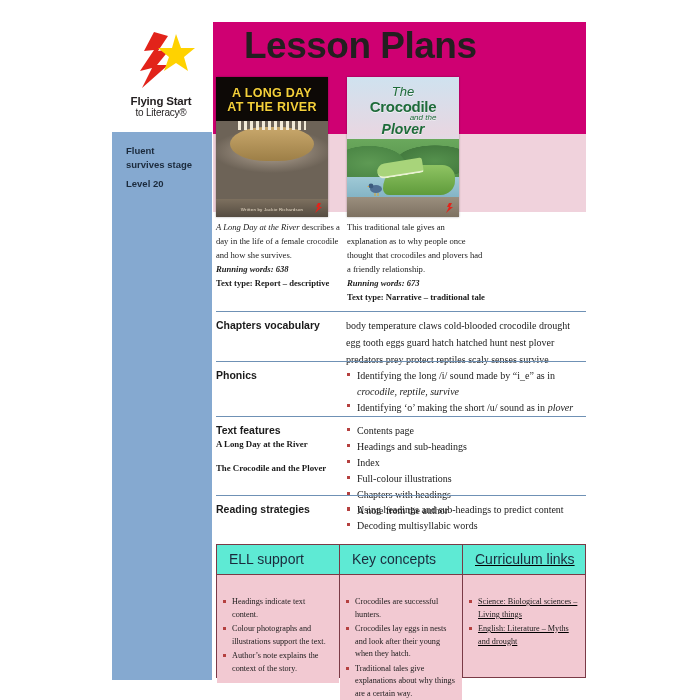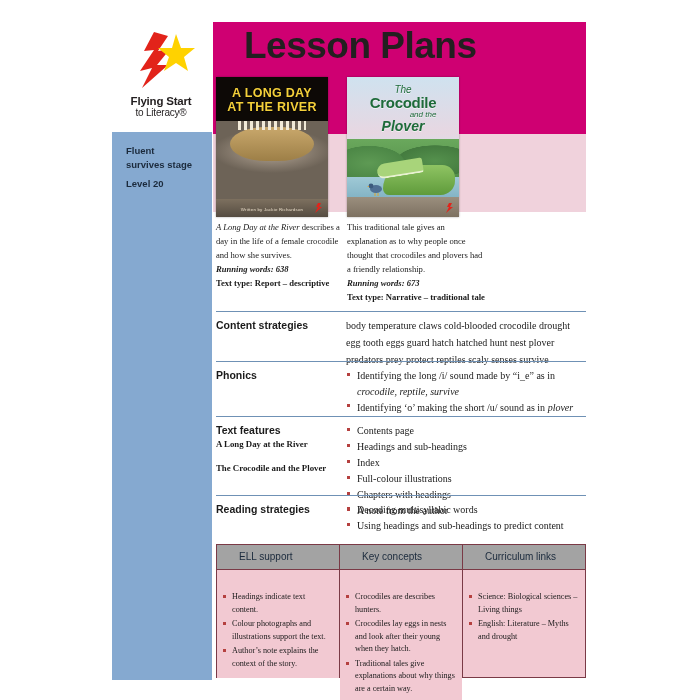--- a/index.html
+++ b/index.html
@@ -212,21 +212,21 @@
   }
   .coverB-title {
     position: absolute;
     left: 0; top: 8px;
     width: 112px;
     text-align: center;
     line-height: 1.04;
     color: #1e6b3a;
     text-shadow: 0 1px 0 rgba(255,255,255,.6);
   }
-  .coverB-t1 { font-size: 10px; font-style: italic; }
+  .coverB-t1 { font-size: 13px; font-style: italic; }
   .coverB-t2 { font-size: 15px; font-weight: 700; letter-spacing: -0.3px; }
   .coverB-t3 { font-size: 8px; font-style: italic; padding-left: 40px; }
   .coverB-t4 { font-size: 14px; font-weight: 700; font-style: italic; }
   .coverB-logo {
     position: absolute;
     right: 5px; bottom: 4px;
     width: 9px; height: 10px;
   }
 
   
@@ -308,26 +308,26 @@
     border: 1.2px solid #7a3a46;
     box-sizing: border-box;
   }
   .box {
     flex: 1 1 0;
     display: flex;
     flex-direction: column;
     border-right: 1.2px solid #7a3a46;
     box-sizing: border-box;
   }
-  .box:last-child { border-right: none; }
+  .box:last-child { border-right: none; text-decoration: underline; }
   .box-head {
-    background: #a3a3a3;
+    background: #5eead4;
     border-bottom: 1.2px solid #7a3a46;
-    padding: 6px 8px 7px 22px;
-    font-size: 10px;
+    padding: 6px 8px 7px 12px;
+    font-size: 14px;
     color: #1b2a3c;
     box-sizing: border-box;
   }
   .box-body {
     background: #f2c9d2;
     flex: 1;
     padding: 21px 7px 6px 5px;
     font-family: "Liberation Serif", serif;
     font-size: 8.2px;
     color: #1a1a1a;
@@ -421,21 +421,21 @@
       <span class="rw">Running words:</span>
       <span class="rw">673</span>
     </div>
     <div>
       <span class="tt">Text type:</span>
       <span class="tt">Narrative – traditional tale</span>
     </div>
   </div>
 
   <div class="row" style="top:311px; height:50px;">
-    <div class="row-label">Content strategies</div>
+    <div class="row-label">Chapters vocabulary</div>
     <div class="row-body vocab-body">body temperature  claws  cold-blooded  crocodile  drought  egg tooth  eggs  guard  hatch  hatched  hunt  nest  plover  predators  prey  protect  reptiles  scaly  senses  survive</div>
   </div>
 
   <div class="row" style="top:416px; height:79px;">
     <div class="row-label">Text features</div>
     <div class="row-sub" style="top:22px;">A Long Day at the River</div>
     <div class="row-sub" style="top:46px;">The Crocodile and the Plover</div>
     <div class="row-body">
       <ul class="bullets">
         <li>Contents page</li>
@@ -455,22 +455,22 @@
         <li><span>Identifying the long /i/ sound made by “i_e” as in </span><span class="it">crocodile, reptile, survive</span></li>
         <li><span>Identifying ‘o’ making the short /u/ sound as in </span><span class="it">plover</span></li>
       </ul>
     </div>
   </div>
 
   <div class="row" style="top:495px; height:44px;">
     <div class="row-label">Reading strategies</div>
     <div class="row-body">
       <ul class="bullets">
+        <li>Using headings and sub-headings to predict content</li>
         <li>Decoding multisyllabic words</li>
-        <li>Using headings and sub-headings to predict content</li>
       </ul>
     </div>
   </div>
 
   <div class="boxes">
 
     <div class="box">
       <div class="box-head">ELL support</div>
       <div class="box-body">
         <ul class="bullets">
@@ -478,21 +478,21 @@
           <li>Colour photographs and illustrations support the text.</li>
           <li>Author’s note explains the context of the story.</li>
         </ul>
       </div>
     </div>
 
     <div class="box">
       <div class="box-head">Key concepts</div>
       <div class="box-body">
         <ul class="bullets">
-          <li>Crocodiles are describes hunters.</li>
+          <li>Crocodiles are successful hunters.</li>
           <li>Crocodiles lay eggs in nests and look after their young when they hatch.</li>
           <li>Traditional tales give explanations about why things are a certain way.</li>
         </ul>
       </div>
     </div>
 
     <div class="box">
       <div class="box-head">Curriculum links</div>
       <div class="box-body">
         <ul class="bullets">

